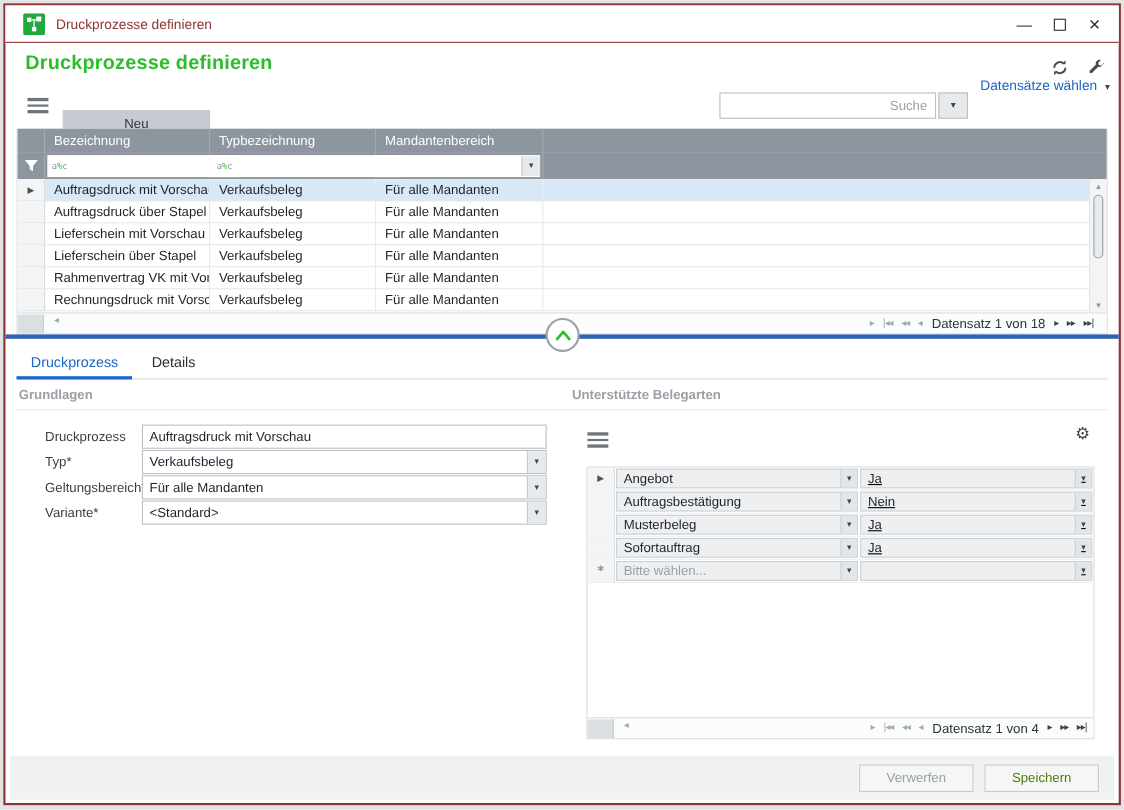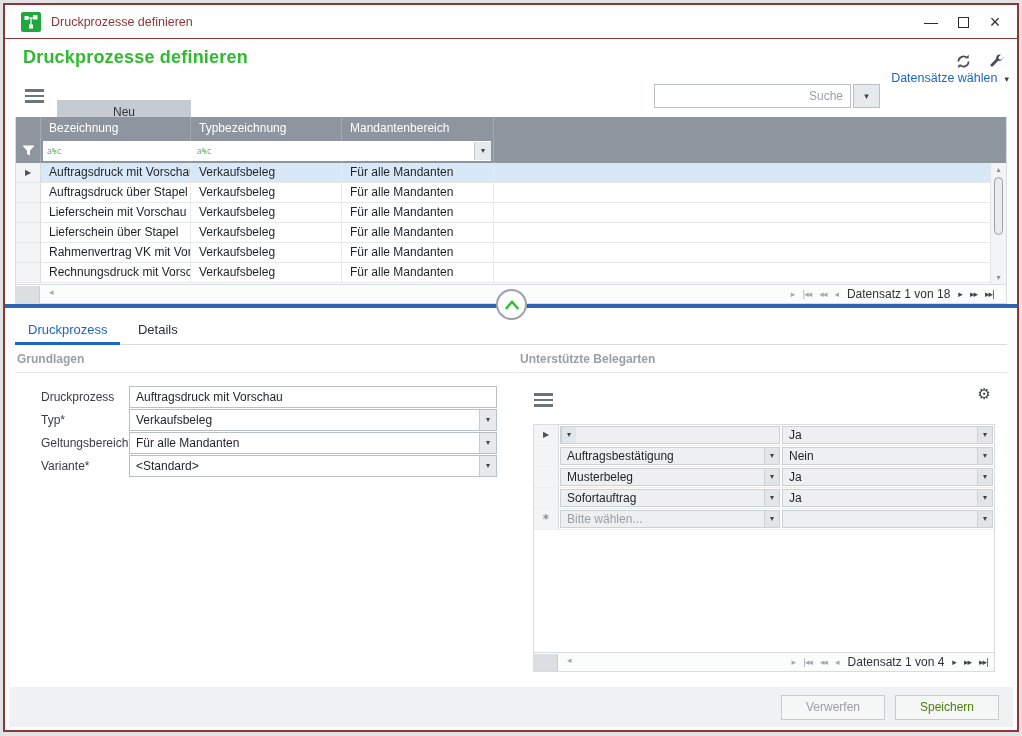--- a/index.html
+++ b/index.html
@@ -88,21 +88,21 @@
   .pr-tools { position:relative; height:51px; }
   .pr-menu { position:absolute; left:16px; top:20px; }
   .gear { position:absolute; right:16px; top:12px; font-size:15px; color:#3f4449; font-family:"DejaVu Sans",sans-serif; }
 
   .bgrid { position:relative; margin-left:15px; width:462px; height:248px; border:1px solid #d9dcdf; background:#fff; }
   .bhead { display:flex; height:22px; background:#8d959e; }
   .bi { width:25px; padding-left:0; } .b1 { width:222px; } .b2 { flex:1; border-right:none; }
   .brow { display:flex; height:21px; border-bottom:1px solid #eceeef; }
   .bind { width:25px; background:#f3f4f5; border-right:1px solid #d9dcdf; text-align:center; font-size:8px; line-height:20px; color:#4c5156; font-family:"DejaVu Sans",sans-serif; }
   .bind.star { font-size:12px; color:#8a8f94; font-weight:bold; }
-  .bcell { padding:1px; } .bw1 { width:222px; } .bw2 { flex:1; }
+  .bcell { padding:1px; } .bw1 { width:222px; } .bw2 { flex:1;text-decoration:underline; }
   .editor { height:100%; background:#edeff1; border:1px solid #ccd1d5; display:flex; }
   .ed-tx { flex:1; font-size:12px; line-height:16px; padding-left:6px; color:#1e2227; white-space:nowrap; overflow:hidden; }
   .ed-tx.ph { color:#9aa0a6; }
   .ed-btn { width:15px; border-left:1px solid #ccd1d5; background:#e3e6e9; font-size:8px; line-height:16px; text-align:center; color:#3f4449; font-family:"DejaVu Sans",sans-serif; }
   .bbottom { position:absolute; left:0; right:0; bottom:0; height:19px; background:#fbfcfc; border-top:1px solid #d9dcdf; }
 
   
   .footer { position:absolute; left:4px; right:4px; bottom:3px; height:40px; background:#f0f1f2; display:flex; align-items:center; justify-content:flex-end; gap:10px; padding-right:14px; }
   .fbtn { width:104px; height:25px; background:#f5f6f6; border:1px solid #c9cccf; font-size:12px; text-align:center; line-height:23px; cursor:default; }
   #btn-verwerfen { color:#9aa0a5; }
@@ -323,20 +323,21 @@
           <i style="margin-bottom:0;"></i>
         </div>
       <div class="gear">⚙</div>
     </div>
     <div class="bgrid">
 
       <div class="brow">
         <div class="bind"><span>▶</span></div>
         <div class="bcell bw1">
             <div class="editor">
+              <span class="ed-tx">Angebot</span>
               <span class="ed-btn">▾</span>
             </div>
           </div>
         <div class="bcell bw2">
             <div class="editor">
               <span class="ed-tx">Ja</span>
               <span class="ed-btn">▾</span>
             </div>
           </div>
       </div>

